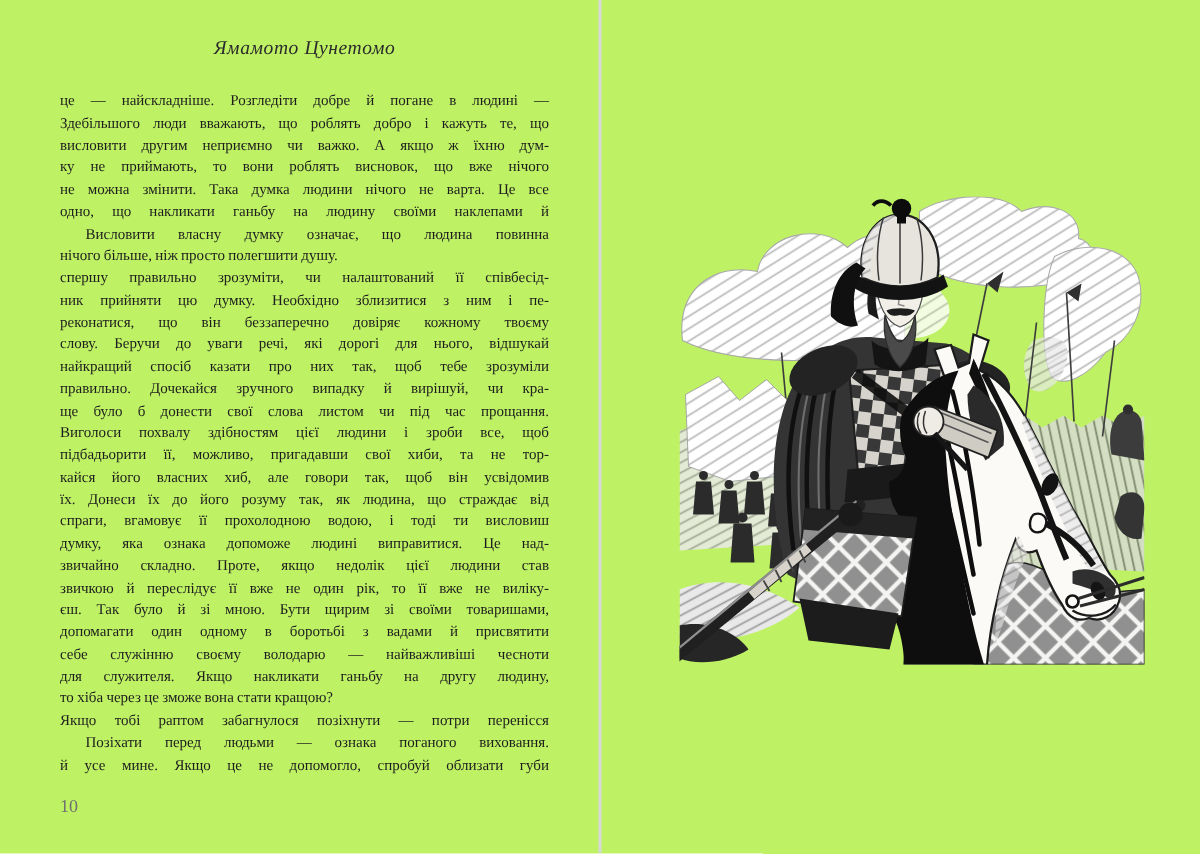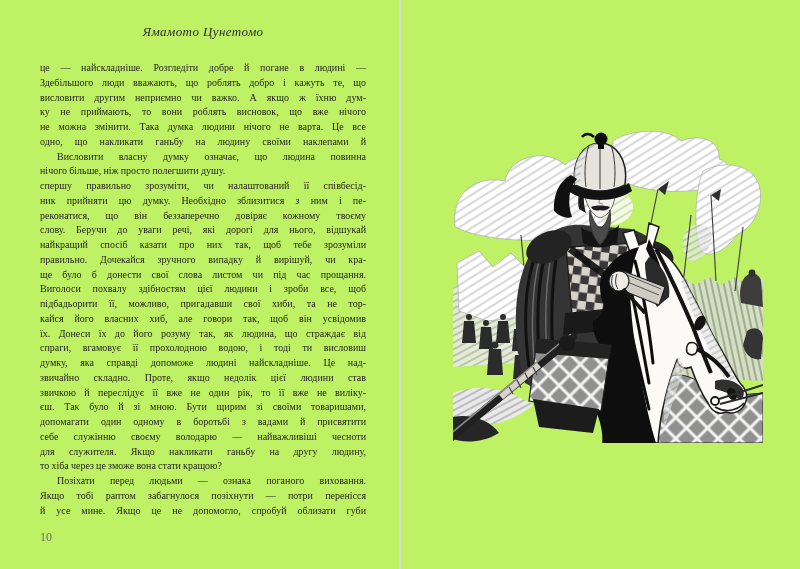--- a/index.html
+++ b/index.html
@@ -39,30 +39,30 @@
         <div class="line">реконатися, що він беззаперечно довіряє кожному твоєму</div>
         <div class="line">слову. Беручи до уваги речі, які дорогі для нього, відшукай</div>
         <div class="line">найкращий спосіб казати про них так, щоб тебе зрозуміли</div>
         <div class="line">правильно. Дочекайся зручного випадку й вирішуй, чи кра-</div>
         <div class="line">ще було б донести свої слова листом чи під час прощання.</div>
         <div class="line">Виголоси похвалу здібностям цієї людини і зроби все, щоб</div>
         <div class="line">підбадьорити її, можливо, пригадавши свої хиби, та не тор-</div>
         <div class="line">кайся його власних хиб, але говори так, щоб він усвідомив</div>
         <div class="line">їх. Донеси їх до його розуму так, як людина, що страждає від</div>
         <div class="line">спраги, вгамовує її прохолодною водою, і тоді ти висловиш</div>
-        <div class="line">думку, яка справді допоможе людині найскладніше. Це над-</div>
+        <div class="line">думку, яка ознака допоможе людині виправитися. Це над-</div>
         <div class="line">звичайно складно. Проте, якщо недолік цієї людини став</div>
         <div class="line">звичкою й переслідує її вже не один рік, то її вже не виліку-</div>
         <div class="line">єш. Так було й зі мною. Бути щирим зі своїми товаришами,</div>
         <div class="line">допомагати один одному в боротьбі з вадами й присвятити</div>
         <div class="line">себе служінню своєму володарю — найважливіші чесноти</div>
         <div class="line">для служителя. Якщо накликати ганьбу на другу людину,</div>
         <div class="line para-end">то хіба через це зможе вона стати кращою?</div>
+        <div class="line">Якщо тобі раптом забагнулося позіхнути — потри перенісся</div>
         <div class="line indent">Позіхати перед людьми — ознака поганого виховання.</div>
-        <div class="line">Якщо тобі раптом забагнулося позіхнути — потри перенісся</div>
         <div class="line">й усе мине. Якщо це не допомогло, спробуй облизати губи</div>
       </div>
     <div class="page-number">10</div>
   </div>
 
   <div class="gutter"></div>
 
   <div>
     <div class="illustration">
       <svg viewBox="0 0 310 312" width="310" height="312" xmlns="http://www.w3.org/2000/svg">

